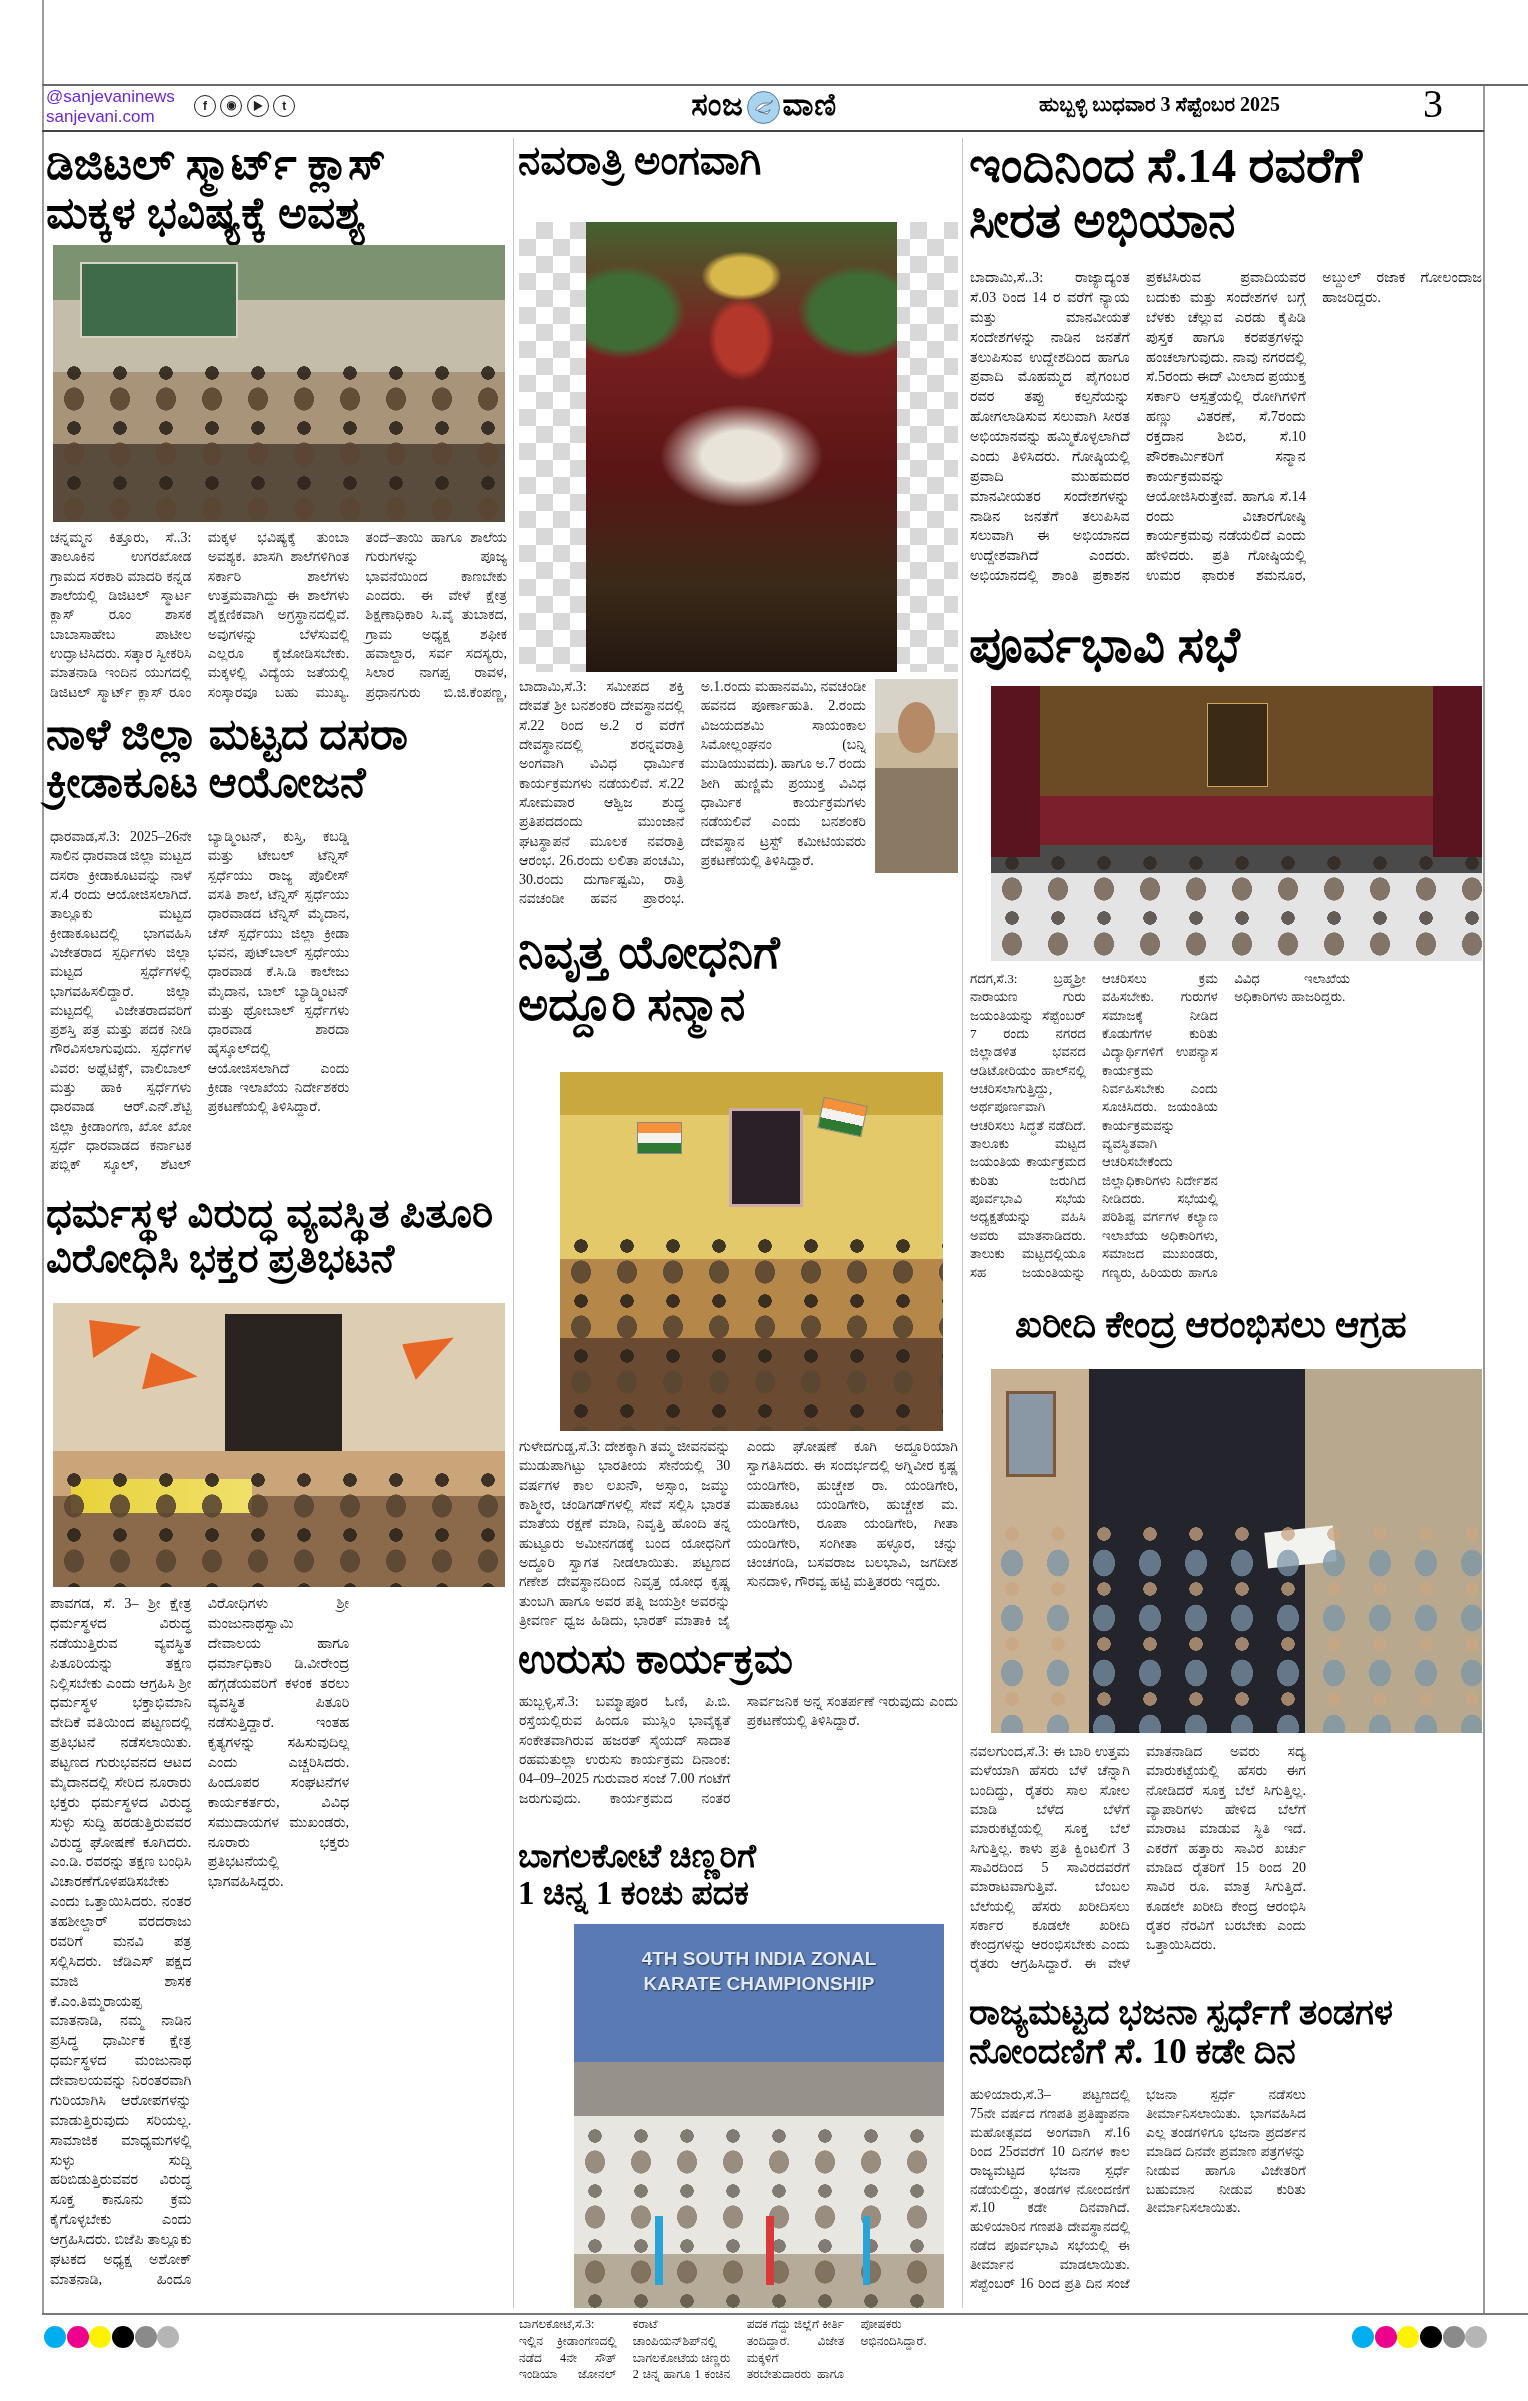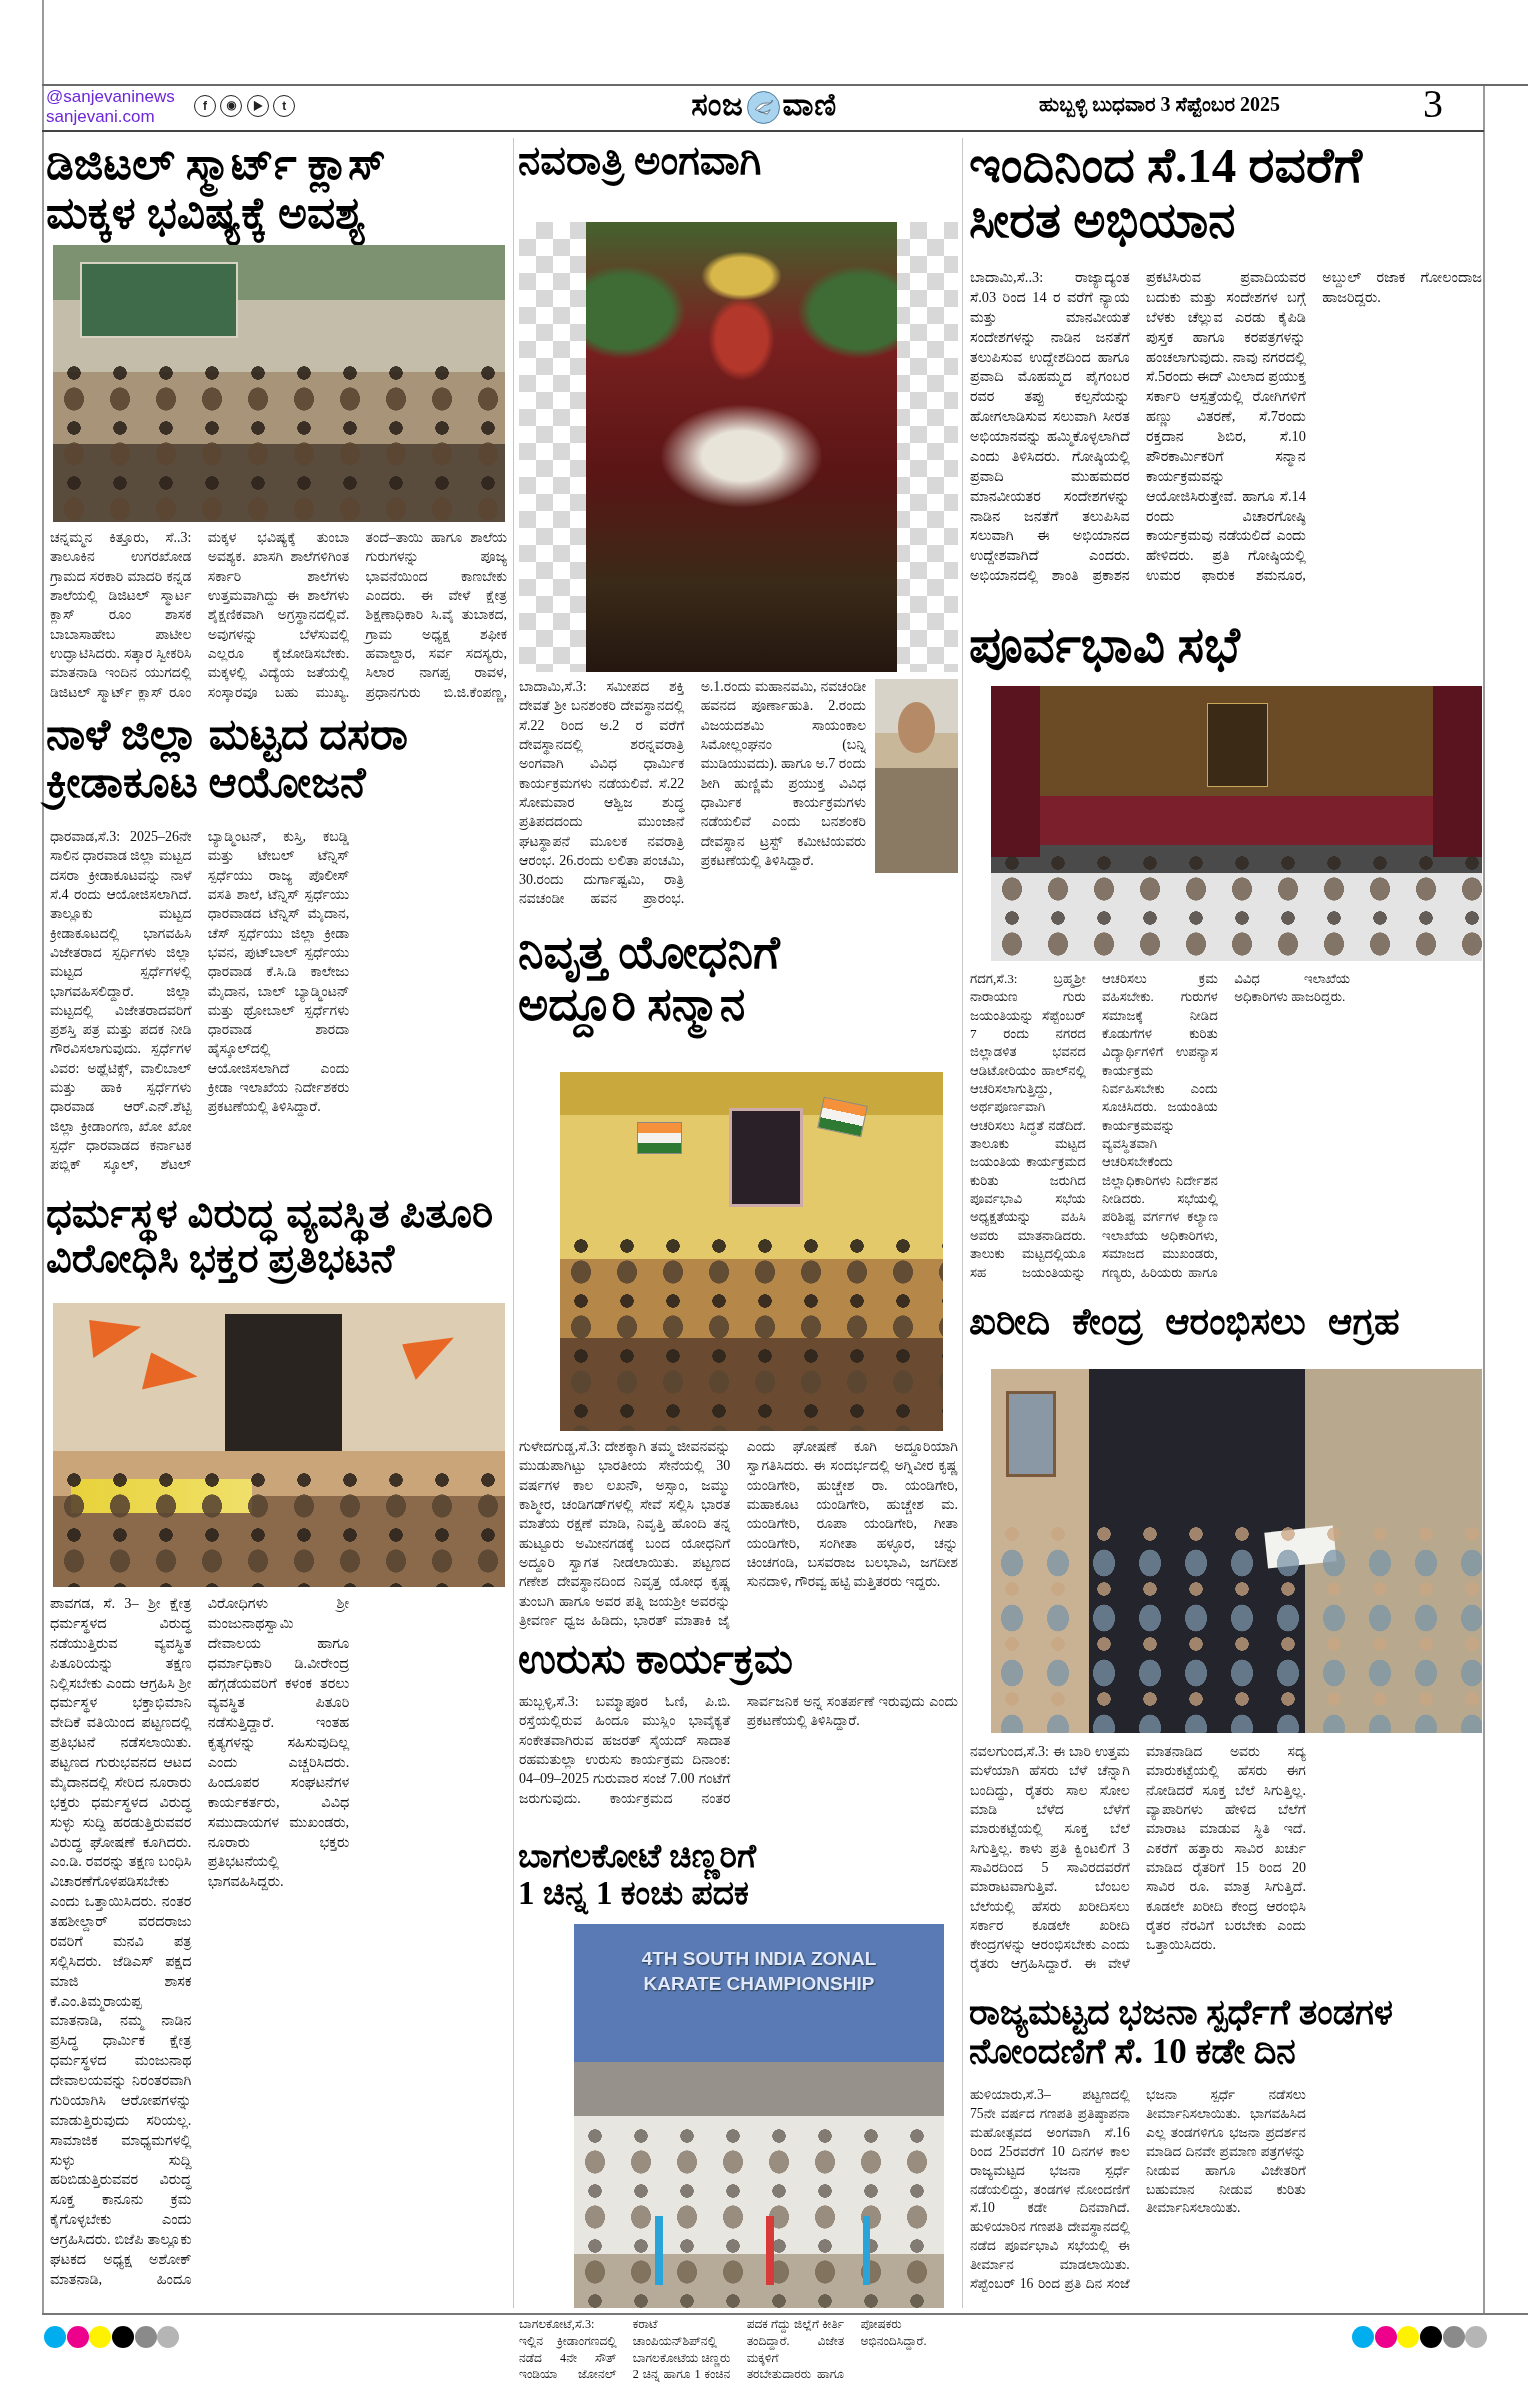--- a/index.html
+++ b/index.html
@@ -175,21 +175,21 @@
   </div>
   <div class="photo" style="left:991px;top:686px;width:491px;height:275px;
        background:linear-gradient(180deg,#6b4a26 0 40%,#7a1f2b 40% 58%,#4a4a4a 58% 68%,#e4e4e4 68% 100%);">
     <div style="position:absolute;left:0;top:0;width:10%;height:62%;background:#5a1420;"></div>
     <div style="position:absolute;right:0;top:0;width:10%;height:62%;background:#5a1420;"></div>
     <div style="position:absolute;left:44%;top:6%;width:12%;height:30%;background:#3a2a16;border:1.5px solid #caa95a;"></div>
     <div class="crowd" style="height:40%;opacity:.7;"></div>
   </div>
   <div class="btxt c4cols" style="left:970px;top:970px;width:512px;height:327px;font-size:13.3px;">ಗದಗ,ಸೆ.3: ಬ್ರಹ್ಮಶ್ರೀ ನಾರಾಯಣ ಗುರು ಜಯಂತಿಯನ್ನು ಸೆಪ್ಟೆಂಬರ್ 7 ರಂದು ನಗರದ ಜಿಲ್ಲಾಡಳಿತ ಭವನದ ಆಡಿಟೋರಿಯಂ ಹಾಲ್‌ನಲ್ಲಿ ಆಚರಿಸಲಾಗುತ್ತಿದ್ದು, ಅರ್ಥಪೂರ್ಣವಾಗಿ ಆಚರಿಸಲು ಸಿದ್ಧತೆ ನಡೆದಿದೆ. ತಾಲೂಕು ಮಟ್ಟದ ಜಯಂತಿಯ ಕಾರ್ಯಕ್ರಮದ ಕುರಿತು ಜರುಗಿದ ಪೂರ್ವಭಾವಿ ಸಭೆಯ ಅಧ್ಯಕ್ಷತೆಯನ್ನು ವಹಿಸಿ ಅವರು ಮಾತನಾಡಿದರು. ತಾಲುಕು ಮಟ್ಟದಲ್ಲಿಯೂ ಸಹ ಜಯಂತಿಯನ್ನು ಆಚರಿಸಲು ಕ್ರಮ ವಹಿಸಬೇಕು. ಗುರುಗಳ ಸಮಾಜಕ್ಕೆ ನೀಡಿದ ಕೊಡುಗೆಗಳ ಕುರಿತು ವಿದ್ಯಾರ್ಥಿಗಳಿಗೆ ಉಪನ್ಯಾಸ ಕಾರ್ಯಕ್ರಮ ನಿರ್ವಹಿಸಬೇಕು ಎಂದು ಸೂಚಿಸಿದರು. ಜಯಂತಿಯ ಕಾರ್ಯಕ್ರಮವನ್ನು ವ್ಯವಸ್ಥಿತವಾಗಿ ಆಚರಿಸಬೇಕೆಂದು ಜಿಲ್ಲಾಧಿಕಾರಿಗಳು ನಿರ್ದೇಶನ ನೀಡಿದರು. ಸಭೆಯಲ್ಲಿ ಪರಿಶಿಷ್ಟ ವರ್ಗಗಳ ಕಲ್ಯಾಣ ಇಲಾಖೆಯ ಅಧಿಕಾರಿಗಳು, ಸಮಾಜದ ಮುಖಂಡರು, ಗಣ್ಯರು, ಹಿರಿಯರು ಹಾಗೂ ವಿವಿಧ ಇಲಾಖೆಯ ಅಧಿಕಾರಿಗಳು ಹಾಜರಿದ್ದರು.</div>
 
-  <div class="headline" style="left:969px;top:1304px;width:513px;font-size:37px;font-family:Liberation Mono, monospace;">
+  <div class="headline" style="left:1015px;top:1304px;width:513px;font-size:37px;">
     <div>ಖರೀದಿ ಕೇಂದ್ರ ಆರಂಭಿಸಲು ಆಗ್ರಹ</div>
   </div>
   <div class="photo" style="left:991px;top:1369px;width:491px;height:364px;
        background:linear-gradient(90deg,#c9b293 0 20%,#24242c 20% 64%,#b8a98e 64% 100%);">
     <div style="position:absolute;left:3%;top:6%;width:9%;height:22%;background:#8a97a5;border:3px solid #7a5a3a;"></div>
     <div style="position:absolute;left:56%;top:44%;width:14%;height:10%;background:#f2f2ee;transform:rotate(-6deg);"></div>
     <div class="crowd" style="height:58%;opacity:.75;
          background-image:radial-gradient(circle 11px at 21px 12px,#caa582 0 60%,transparent 62%),
          radial-gradient(ellipse 18px 22px at 21px 41px,#7a95a8 0 60%,transparent 62%);"></div>
   </div>

